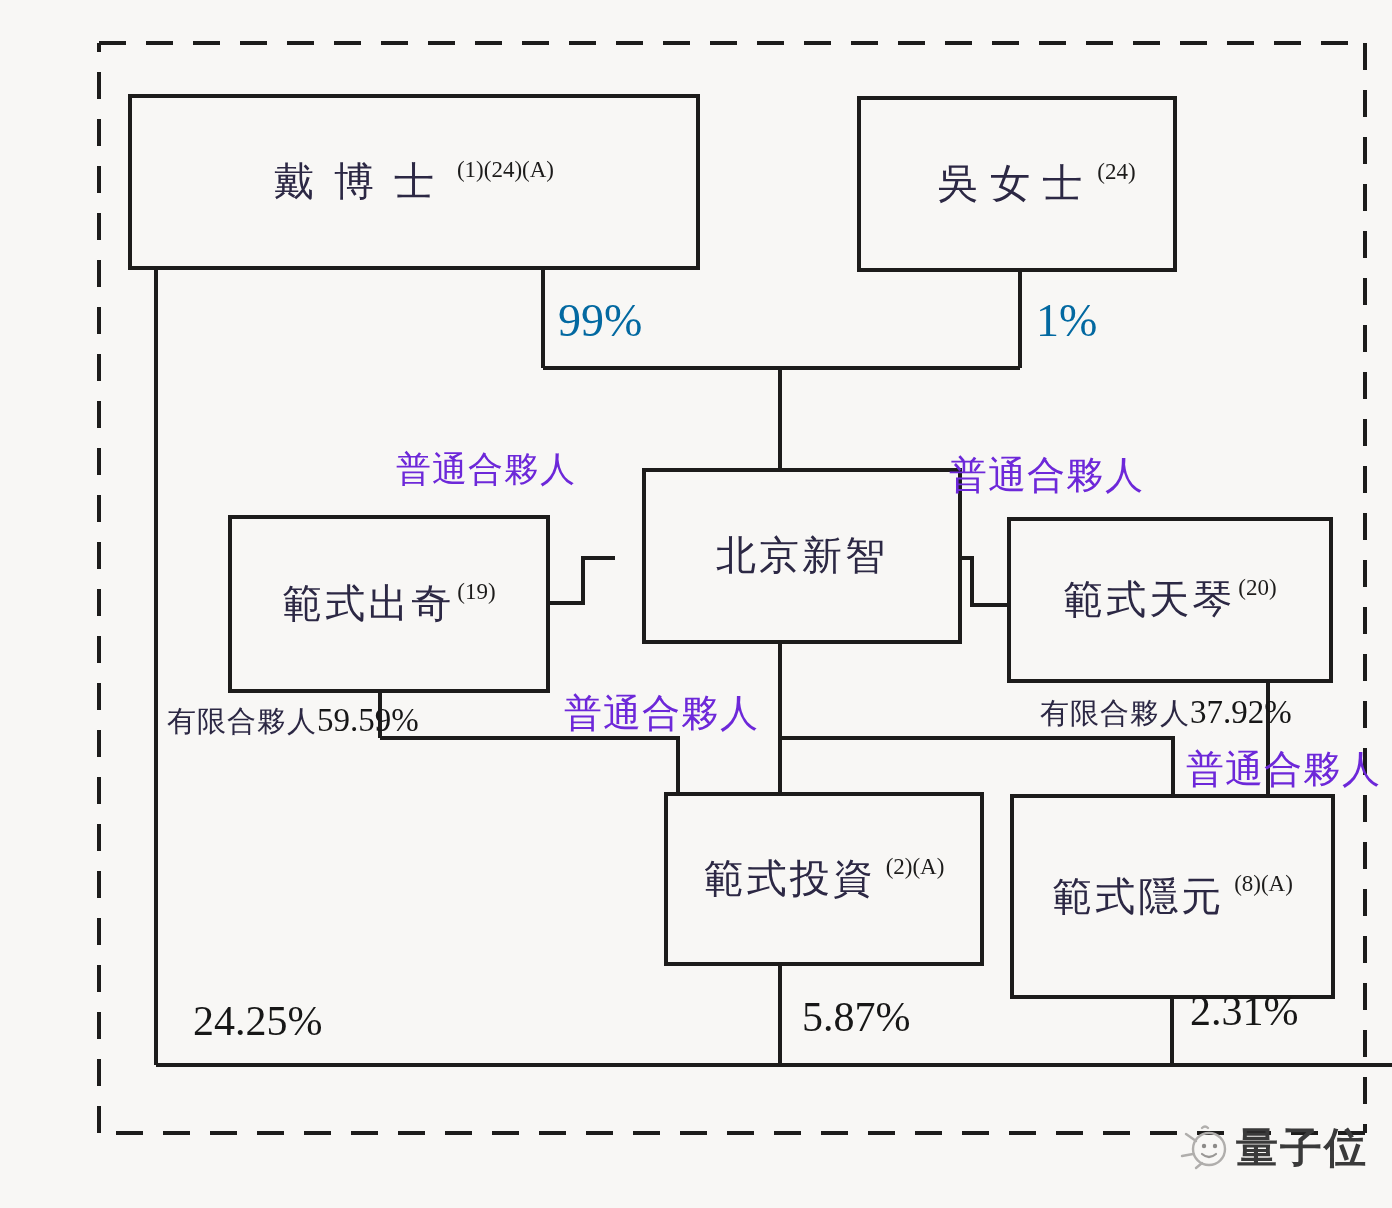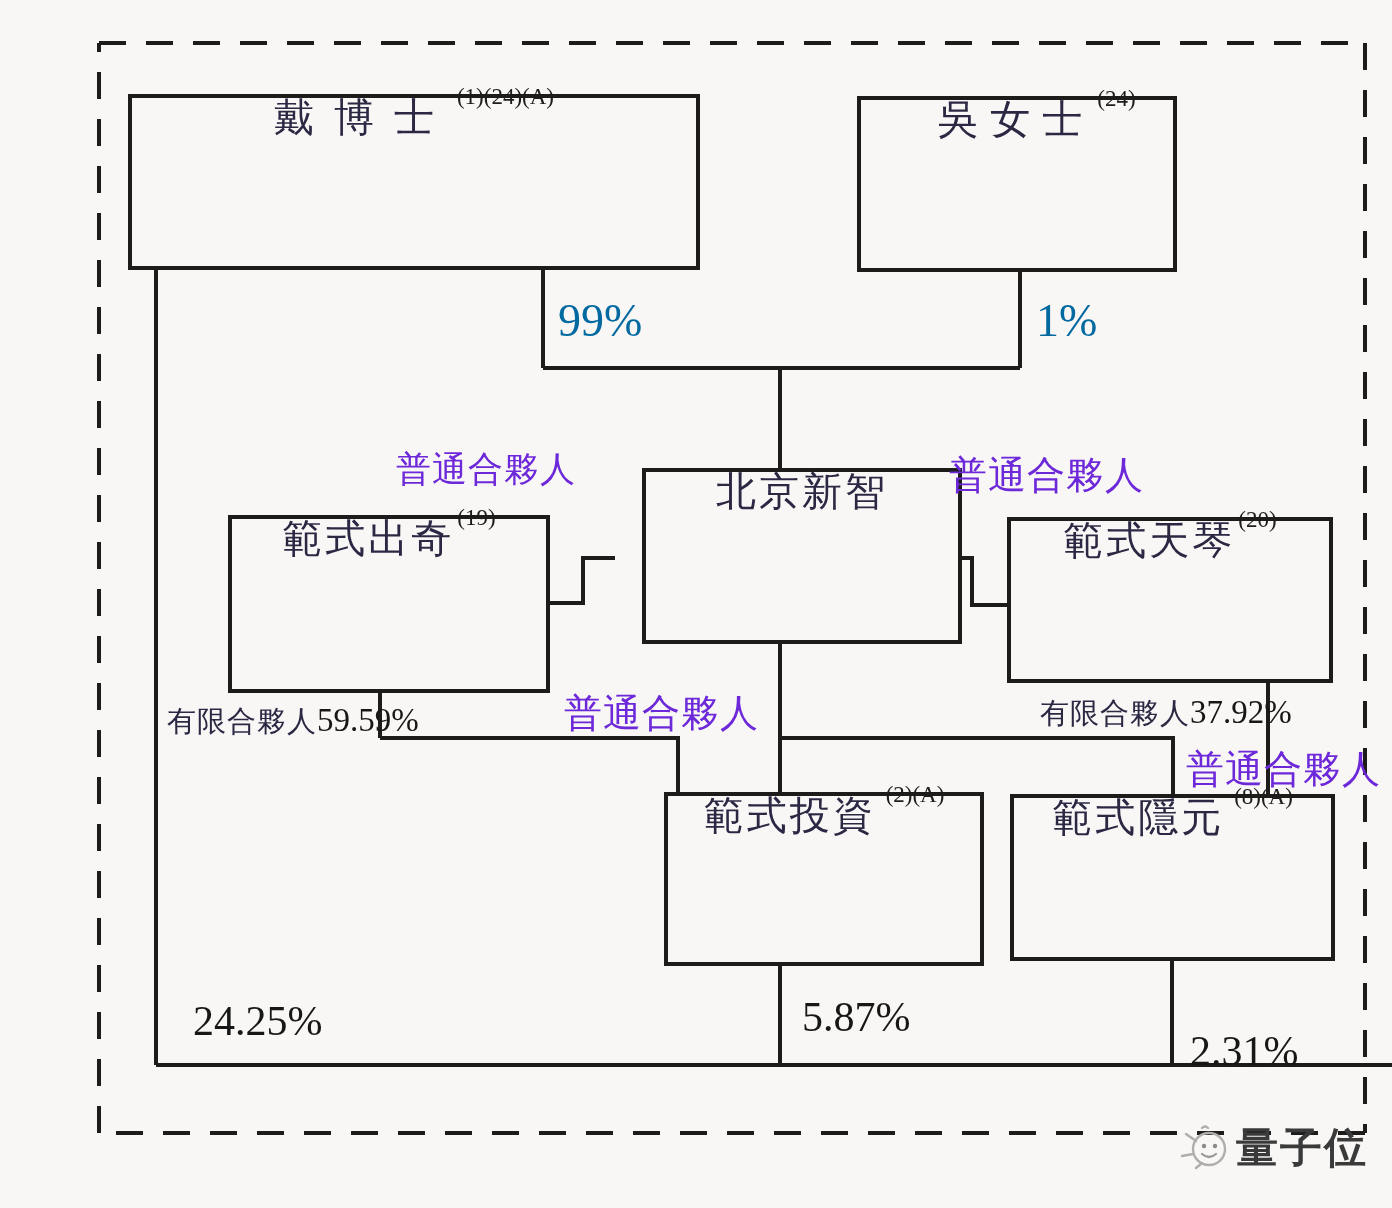--- a/index.html
+++ b/index.html
@@ -5,21 +5,21 @@
   html,body { margin:0; padding:0; background:#e9e8e6; }
   .stage {
     position:relative; width:1392px; height:1208px;
     background:#f8f7f5; overflow:hidden;
     font-family:"Liberation Serif","DejaVu Serif",serif;
   }
   svg.lines { position:absolute; left:0; top:0; width:1392px; height:1208px; }
   .box {
     position:absolute; box-sizing:border-box;
     border:4px solid #1d1c1b; background:#f8f7f5;
-    display:flex; justify-content:center;
+    display:flex; align-items:center; justify-content:center;
     color:#2c2844; white-space:nowrap;
   }
   .box .nm { font-size:40px; line-height:1; }
   .box .sup { font-size:23px; line-height:1; color:#1d1c1b; position:relative; top:-13px; margin-left:3px; letter-spacing:0; }
   .lbl { position:absolute; line-height:1; white-space:nowrap; }
   .pct { font-size:46px; color:#0369a1; }
   .pct-sm { font-size:42px; color:#171717; }
   .gp { font-size:38px; color:#6d28d9; letter-spacing:1px; }
   .lp { color:#2c2844; }
   .lp .lp-txt { font-size:29px; letter-spacing:1px; }
@@ -82,21 +82,21 @@
   <div class="box" style="left:1007px; top:517px; width:326px; height:166px;">
     <span class="nm" style="letter-spacing:3px;">範式天琴</span>
       <span class="sup">(20)</span>
   </div>
 
   <div class="box" style="left:620px; top:792px; width:320px; height:174px;margin-left:44px;">
     <span class="nm" style="letter-spacing:3px;">範式投資</span>
       <span class="sup" style="margin-left:10px;">(2)(A)</span>
   </div>
 
-  <div class="box" style="left:1010px; top:794px; width:325px; height:167px;">
+  <div class="box" style="left:1010px; top:794px; width:325px; height:205px;">
     <span class="nm" style="letter-spacing:3px;">範式隱元</span>
       <span class="sup" style="margin-left:10px;">(8)(A)</span>
   </div>
 
   <div class="lbl pct" style="left:558px; top:298px;">99%</div>
 
   <div class="lbl pct" style="left:1036px; top:298px;">1%</div>
 
   <div class="lbl gp" style="left:396px; top:452px; font-size:35px;">普通合夥人</div>
 
@@ -111,21 +111,21 @@
   </div>
 
   <div class="lbl lp" style="left:1040px; top:696px;">
     <span class="lp-txt">有限合夥人</span><span class="lp-num">37.92%</span>
   </div>
 
   <div class="lbl pct-sm" style="left:193px; top:1000px;">24.25%</div>
 
   <div class="lbl pct-sm" style="left:802px; top:996px;">5.87%</div>
 
-  <div class="lbl pct-sm" style="left:1190px; top:990px;margin-top:40px;">2.31%</div>
+  <div class="lbl pct-sm" style="left:1190px; top:990px;">2.31%</div>
 
   <div class="watermark" style="left:1172px; top:1116px;">
     <svg width="64" height="64" viewBox="0 0 64 64">
       <g fill="none" stroke="#b0aeac" stroke-width="2.4" stroke-linecap="round">
         <circle cx="37" cy="33" r="16"></circle>
         <path d="M14 18 L24 25"></path>
         <path d="M10 40 L21 38"></path>
         <path d="M24 52 L30 47"></path>
         <path d="M30 12 Q33 9 36 12"></path>
       </g>

